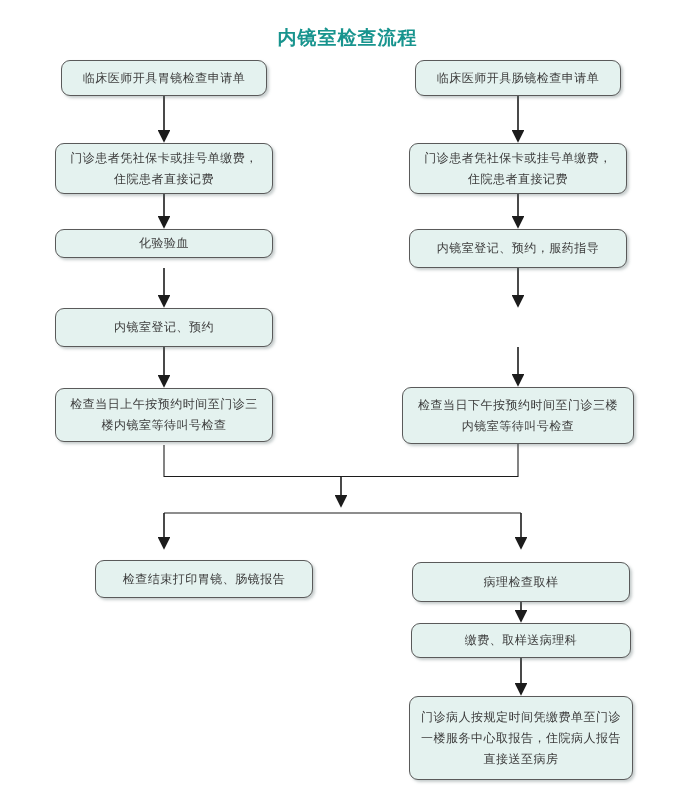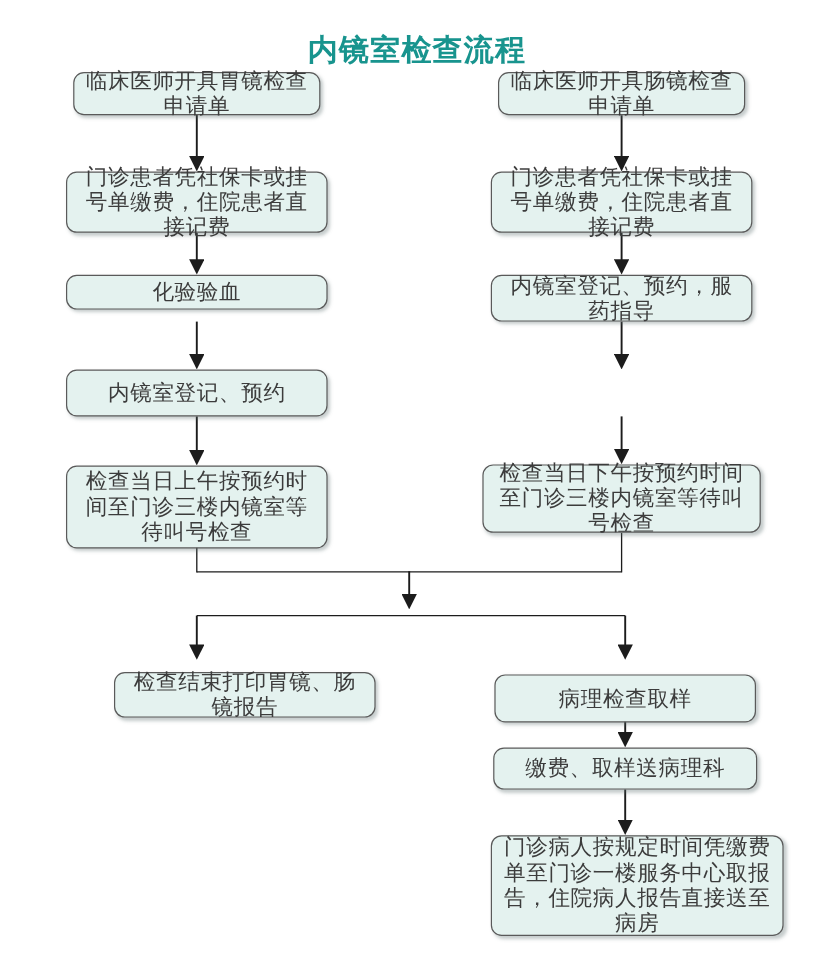--- a/index.html
+++ b/index.html
@@ -14,37 +14,37 @@
     height: 811px;
     background: var(--background, #ffffff);
     overflow: hidden;
   }
   #flow-title {
     position: absolute;
     top: 25px;
     left: 0;
     width: 100%;
     text-align: center;
-    font-size: 25px;
+    font-size: 19px;
     font-weight: bold;
     letter-spacing: 1px;
     color: var(--accent, #18948E);
   }
   .box {
     position: absolute;
     display: flex;
     align-items: center;
     justify-content: center;
     text-align: center;
     box-sizing: border-box;
     background: var(--box-bg, #E4F2EF);
     border: 1px solid var(--box-border, #5A5A5A);
     border-radius: 9px;
     box-shadow: 2px 2px 3px rgba(90, 110, 110, 0.35);
-    font-size: 18px;
+    font-size: 12px;
     line-height: 21px;
     letter-spacing: 0.5px;
     color: var(--text, #3C3C3C);
     padding: 2px 9px;
   }
   #connectors {
     position: absolute;
     top: 0;
     left: 0;
     width: 695px;
@@ -88,25 +88,25 @@
     <line class="carrow" x1="521" y1="513" x2="521" y2="546" marker-end="url(#ah)"></line>
 
     <line class="carrow" x1="521" y1="590" x2="521" y2="619" marker-end="url(#ah)"></line>
     <line class="carrow" x1="521" y1="658" x2="521" y2="692" marker-end="url(#ah)"></line>
   </svg>
 
   <div class="box" style="left:61px;  top:60px;  width:206px; height:36px;">临床医师开具胃镜检查申请单</div>
   <div class="box" style="left:55px;  top:143px; width:218px; height:51px;">门诊患者凭社保卡或挂号单缴费，住院患者直接记费</div>
   <div class="box" style="left:55px;  top:229px; width:218px; height:29px;">化验验血</div>
   <div class="box" style="left:55px;  top:308px; width:218px; height:39px;">内镜室登记、预约</div>
-  <div class="box" style="left:55px;  top:388px; width:218px; height:69px;">检查当日上午按预约时间至门诊三楼内镜室等待叫号检查</div>
+  <div class="box" style="left:55px;  top:388px; width:218px; height:54px;">检查当日上午按预约时间至门诊三楼内镜室等待叫号检查</div>
 
   <div class="box" style="left:415px; top:60px;  width:206px; height:36px;">临床医师开具肠镜检查申请单</div>
   <div class="box" style="left:409px; top:143px; width:218px; height:51px;">门诊患者凭社保卡或挂号单缴费，住院患者直接记费</div>
   <div class="box" style="left:409px; top:229px; width:218px; height:39px;">内镜室登记、预约，服药指导</div>
   <div class="box" style="left:402px; top:387px; width:232px; height:57px;">检查当日下午按预约时间至门诊三楼内镜室等待叫号检查</div>
 
   <div class="box" style="left:55px;  top:560px; width:218px; height:38px;margin-left:40px;">检查结束打印胃镜、肠镜报告</div>
   <div class="box" style="left:412px; top:550px; width:218px; height:40px;margin-top:12px;">病理检查取样</div>
   <div class="box" style="left:411px; top:623px; width:220px; height:35px;">缴费、取样送病理科</div>
-  <div class="box" style="left:409px; top:696px; width:244px; height:84px;">门诊病人按规定时间凭缴费单至门诊一楼服务中心取报告，住院病人报告直接送至病房</div>
+  <div class="box" style="left:409px; top:696px; width:224px; height:84px;">门诊病人按规定时间凭缴费单至门诊一楼服务中心取报告，住院病人报告直接送至病房</div>
 
 </div>
 
 </body></html>

